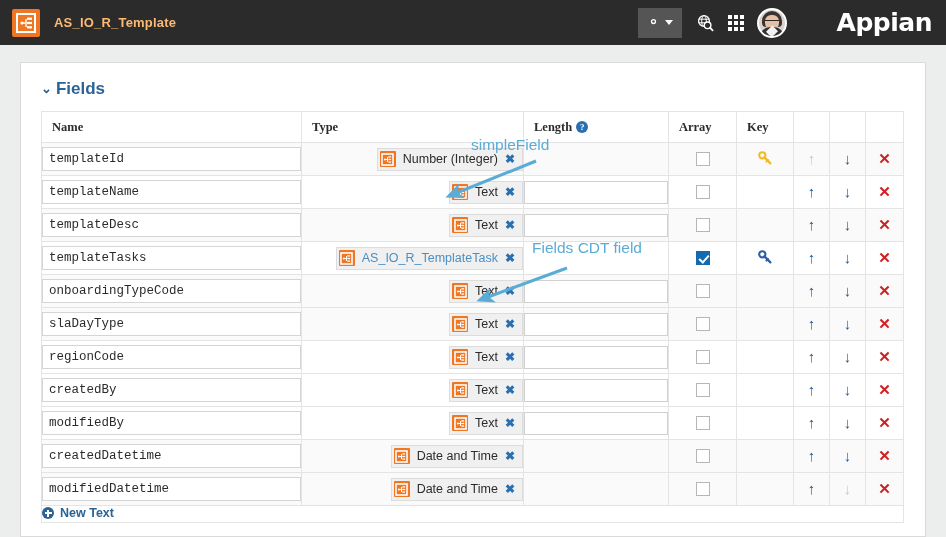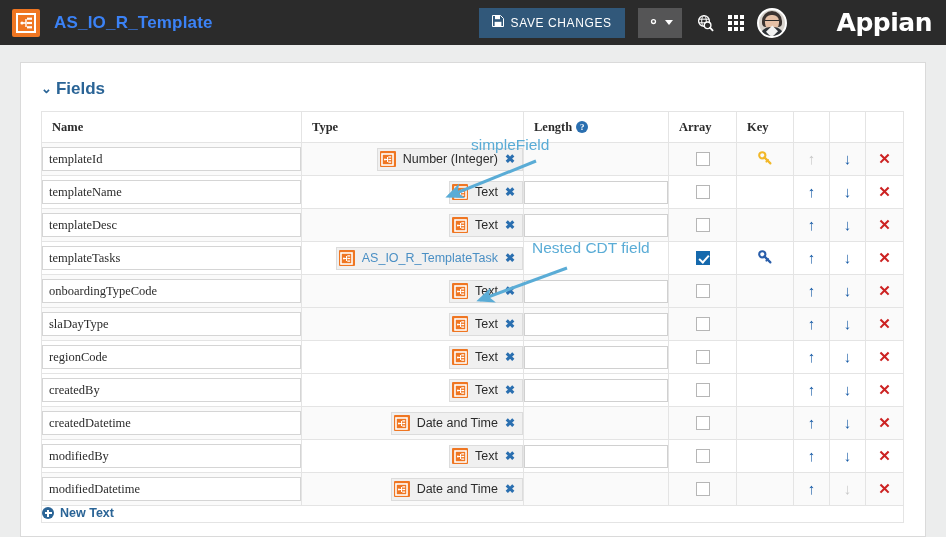--- a/index.html
+++ b/index.html
@@ -21,22 +21,22 @@
     position: relative;
   }
   .app-icon {
     width: 28px; height: 28px;
     background: #ef7622;
     border-radius: 2px;
     display: flex; align-items: center; justify-content: center;
     flex: none;
   }
   .app-title {
-    color: #3b82f6;
-    font-size: 17px;
+    color: #fdba74;
+    font-size: 13px;
     font-weight: bold;
     margin-left: 14px;
     letter-spacing: .2px;
     white-space: nowrap;
   }
   .topbar-right {
     margin-left: auto;
     display: flex;
     align-items: center;
     gap: 13px;
@@ -191,21 +191,21 @@
   td.c-type { padding: 0 6px; text-align: right; }
   td.c-len  { padding: 0 6px; }
   td.c-array, td.c-key, td.c-up, td.c-down, td.c-del { text-align: center; }
 
   .name-input {
     width: 100%;
     height: 24px;
     border: 1px solid #d5d5d5;
     background: #ffffff;
     font-size: 12.5px;
-    font-family: Liberation Serif, serif;
+    font-family: Liberation Mono, monospace;
     color: #2b2b2b;
     padding: 0 6px;
     outline: none;
   }
   .len-input {
     width: 100%;
     height: 23px;
     border: 1px solid #d0d0d0;
     background: #ffffff;
     font-size: 12.5px;
@@ -352,30 +352,20 @@
       <circle cx="6" cy="10" r="1.6" fill="#ffffff"></circle>
       <path d="M6 10 H10 M10 6 V14" stroke="#ffffff" stroke-width="1.4" fill="none"></path>
       <rect x="11" y="4.6" width="5" height="2.2" fill="#ffffff"></rect>
       <rect x="11" y="8.9" width="5" height="2.2" fill="#ffffff"></rect>
       <rect x="11" y="13.2" width="5" height="2.2" fill="#ffffff"></rect>
     </svg>
   </div>
   <div class="app-title">AS_IO_R_Template</div>
 
   <div class="topbar-right">
-    <button class="save-btn">
-      <span>
-        <svg width="12" height="12" viewBox="0 0 12 12" aria-hidden="true">
-          <path d="M0.5 0.5 H8.5 L11.5 3.5 V11.5 H0.5 Z" fill="none" stroke="#ffffff" stroke-width="1"></path>
-          <rect x="3" y="0.8" width="5" height="3.4" fill="#ffffff"></rect>
-          <rect x="2.6" y="6.8" width="6.8" height="4.7" fill="#ffffff"></rect>
-        </svg>
-      </span>
-      <span>SAVE CHANGES</span>
-    </button>
 
     <button class="gear-btn">
       <span>
         <svg width="15" height="15" viewBox="0 0 16 16" aria-hidden="true">
           <path fill="#ffffff" d="M8 5.2a2.8 2.8 0 100 5.6 2.8 2.8 0 000-5.6zm0 4.2a1.4 1.4 0 110-2.8 1.4 1.4 0 010 2.8z"></path>
           <path fill="#ffffff" d="M14 9.1l-1.2-.5a4.9 4.9 0 000-1.2l1.2-.5-.8-2-1.3.4a4.9 4.9 0 00-.9-.9l.4-1.3-2-.8-.5 1.2a4.9 4.9 0 00-1.2 0L7.2 2.3l-2 .8.4 1.3a4.9 4.9 0 00-.9.9l-1.3-.4-.8 2 1.2.5a4.9 4.9 0 000 1.2L2.6 9.1l.8 2 1.3-.4c.27.35.57.65.9.9l-.4 1.3 2 .8.5-1.2c.4.05.8.05 1.2 0l.5 1.2 2-.8-.4-1.3c.33-.25.63-.55.9-.9l1.3.4.8-2z" opacity="0"></path>
         </svg>
       </span>
       <span class="caret-down"></span>
     </button>
@@ -635,60 +625,60 @@
                 <span class="type-label">Text</span>
                 <span class="chip-x">✖</span>
               </span></td>
             <td class="c-len"><input class="len-input" value="" style=""></td>
             <td class="c-array"><span class="cbox"></span></td>
             <td class="c-key"><span></span></td>
             <td class="c-up"><span class="arrow">↑</span></td>
             <td class="c-down"><span class="arrow">↓</span></td>
             <td class="c-del"><span class="del">✕</span></td>
           </tr>
+          <tr class="row">
+            <td class="c-name"><input class="name-input" value="modifiedBy" style=""></td>
+            <td class="c-type"><span class="type-chip">
+                <span class="cdt-ico">
+                  <svg width="13" height="13" viewBox="0 0 20 20" aria-hidden="true">
+                    <rect x="1.5" y="1.5" width="17" height="17" fill="none" stroke="#ffffff" stroke-width="2.4"></rect>
+                    <circle cx="6" cy="10" r="1.5" fill="#ffffff"></circle>
+                    <path d="M6 10 H10 M10 6 V14" stroke="#ffffff" stroke-width="1.6" fill="none"></path>
+                    <rect x="11.3" y="5" width="4.3" height="2" fill="#ffffff"></rect>
+                    <rect x="11.3" y="9" width="4.3" height="2" fill="#ffffff"></rect>
+                    <rect x="11.3" y="13" width="4.3" height="2" fill="#ffffff"></rect>
+                  </svg>
+                </span>
+                <span class="type-label">Text</span>
+                <span class="chip-x">✖</span>
+              </span></td>
+            <td class="c-len"><input class="len-input" value="" style=""></td>
+            <td class="c-array"><span class="cbox"></span></td>
+            <td class="c-key"><span></span></td>
+            <td class="c-up"><span class="arrow">↑</span></td>
+            <td class="c-down"><span class="arrow">↓</span></td>
+            <td class="c-del"><span class="del">✕</span></td>
+          </tr>
           <tr class="row alt">
             <td class="c-name"><input class="name-input" value="createdDatetime" style=""></td>
             <td class="c-type"><span class="type-chip">
                 <span class="cdt-ico">
                   <svg width="13" height="13" viewBox="0 0 20 20" aria-hidden="true">
                     <rect x="1.5" y="1.5" width="17" height="17" fill="none" stroke="#ffffff" stroke-width="2.4"></rect>
                     <circle cx="6" cy="10" r="1.5" fill="#ffffff"></circle>
                     <path d="M6 10 H10 M10 6 V14" stroke="#ffffff" stroke-width="1.6" fill="none"></path>
                     <rect x="11.3" y="5" width="4.3" height="2" fill="#ffffff"></rect>
                     <rect x="11.3" y="9" width="4.3" height="2" fill="#ffffff"></rect>
                     <rect x="11.3" y="13" width="4.3" height="2" fill="#ffffff"></rect>
                   </svg>
                 </span>
                 <span class="type-label">Date and Time</span>
                 <span class="chip-x">✖</span>
               </span></td>
             <td class="c-len"></td>
-            <td class="c-array"><span class="cbox"></span></td>
-            <td class="c-key"><span></span></td>
-            <td class="c-up"><span class="arrow">↑</span></td>
-            <td class="c-down"><span class="arrow">↓</span></td>
-            <td class="c-del"><span class="del">✕</span></td>
-          </tr>
-          <tr class="row">
-            <td class="c-name"><input class="name-input" value="modifiedBy" style=""></td>
-            <td class="c-type"><span class="type-chip">
-                <span class="cdt-ico">
-                  <svg width="13" height="13" viewBox="0 0 20 20" aria-hidden="true">
-                    <rect x="1.5" y="1.5" width="17" height="17" fill="none" stroke="#ffffff" stroke-width="2.4"></rect>
-                    <circle cx="6" cy="10" r="1.5" fill="#ffffff"></circle>
-                    <path d="M6 10 H10 M10 6 V14" stroke="#ffffff" stroke-width="1.6" fill="none"></path>
-                    <rect x="11.3" y="5" width="4.3" height="2" fill="#ffffff"></rect>
-                    <rect x="11.3" y="9" width="4.3" height="2" fill="#ffffff"></rect>
-                    <rect x="11.3" y="13" width="4.3" height="2" fill="#ffffff"></rect>
-                  </svg>
-                </span>
-                <span class="type-label">Text</span>
-                <span class="chip-x">✖</span>
-              </span></td>
-            <td class="c-len"><input class="len-input" value="" style=""></td>
             <td class="c-array"><span class="cbox"></span></td>
             <td class="c-key"><span></span></td>
             <td class="c-up"><span class="arrow">↑</span></td>
             <td class="c-down"><span class="arrow">↓</span></td>
             <td class="c-del"><span class="del">✕</span></td>
           </tr>
           <tr class="row alt">
             <td class="c-name"><input class="name-input" value="modifiedDatetime" style=""></td>
             <td class="c-type"><span class="type-chip">
                 <span class="cdt-ico">
@@ -727,16 +717,16 @@
     <svg class="anno-svg">
       <defs>
         <marker id="arrowhead" markerWidth="7" markerHeight="7" refX="5.2" refY="3.2" orient="auto">
           <path d="M6.5,3.2 L0.5,0.6 L2.1,3.2 L0.5,5.8 Z" fill="#5aacd6"></path>
         </marker>
       </defs>
       <line x1="515" y1="98" x2="428" y2="133" stroke="#5aacd6" stroke-width="3" marker-end="url(#arrowhead)"></line>
       <line x1="546" y1="205" x2="459" y2="237" stroke="#5aacd6" stroke-width="3" marker-end="url(#arrowhead)"></line>
     </svg>
     <div class="anno" id="anno-simple">simpleField</div>
-    <div class="anno" id="anno-nested">Nested CDT field</div>
+    <div class="anno" id="anno-nested">Fields CDT field</div>
 
   </div>
 </div>
 
 </body></html>

